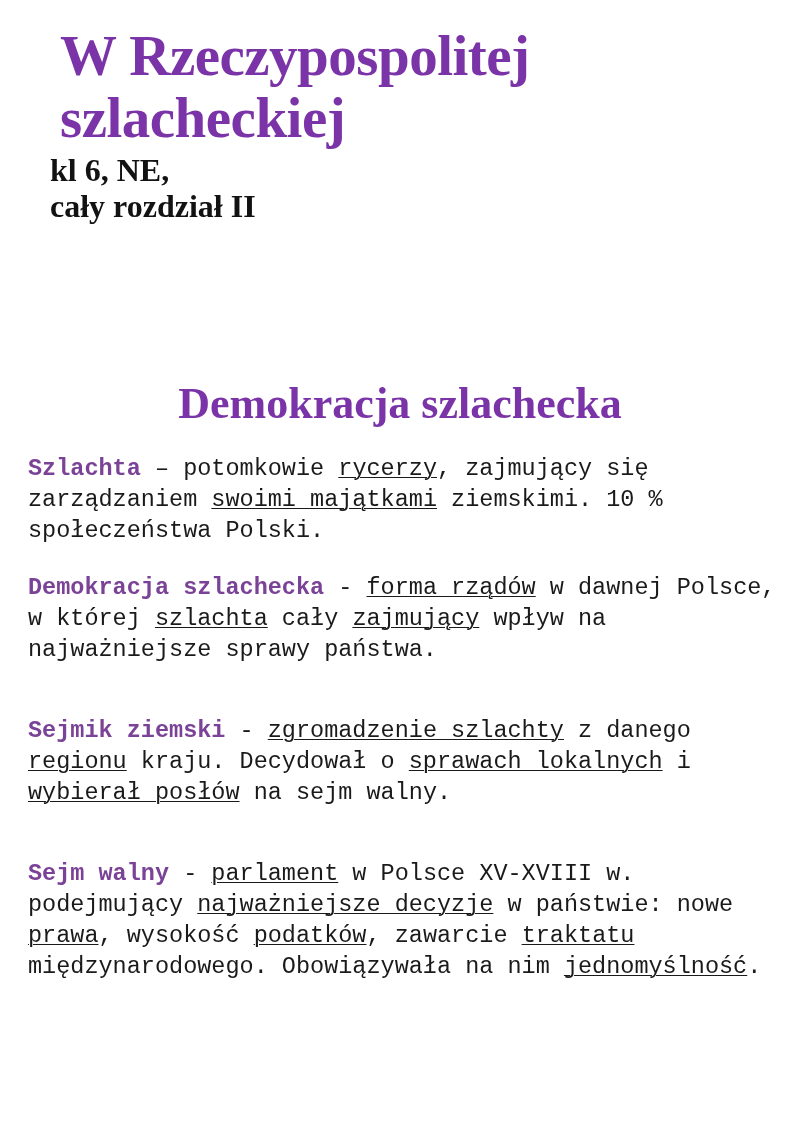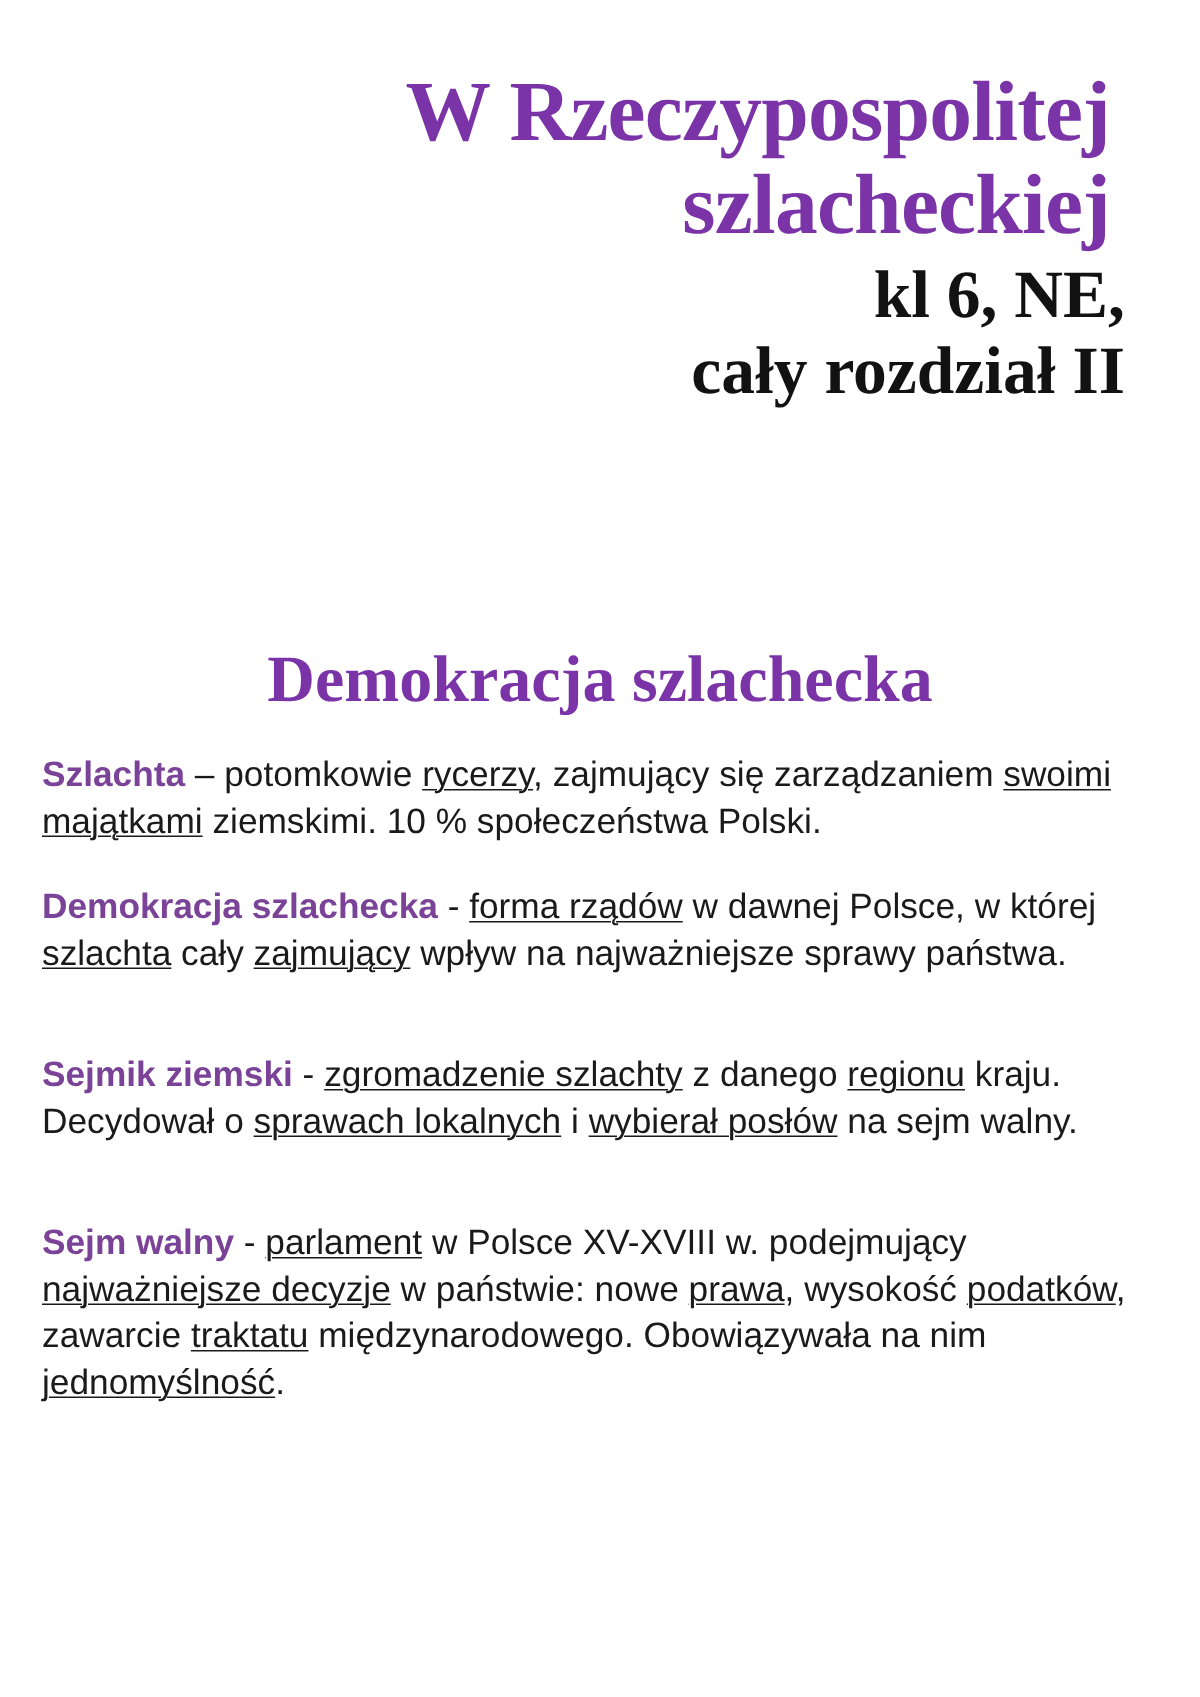--- a/index.html
+++ b/index.html
@@ -19,38 +19,37 @@
   .page {
     width: 800px;
     height: 1131px;
     box-sizing: border-box;
     position: relative;
     background: #ffffff;
   }
 
   
   .title-block {
-    text-align: right;
-    padding-top: 8px;
-    margin-top: 36px;
+    text-align: left;
+    padding-top: 25px;
   }
   .doc-title {
     font-family: "Liberation Serif", "DejaVu Serif", serif;
     font-weight: bold;
     font-size: 57px;
     line-height: 1.08;
     color: #7b34a8;
     letter-spacing: -0.5px;
     margin: 0 auto;
     max-width: 680px;
   }
   .doc-subtitle {
     font-family: "Liberation Serif", "DejaVu Serif", serif;
     font-weight: bold;
-    font-size: 45px;
+    font-size: 32px;
     line-height: 1.13;
     color: #121212;
     margin: 4px auto 0 auto;
     max-width: 700px;
   }
   .doc-subtitle .sub-line {
     display: block;
   }
 
   
@@ -63,21 +62,21 @@
     color: #7b34a8;
     margin: 0;
     padding-top: 156px;
   }
 
   
   .body-text {
     padding: 24px 22px 0 28px;
   }
   .para {
-    font-family: Liberation Sans, sans-serif;
+    font-family: Liberation Mono, monospace;
     font-size: 23.5px;
     line-height: 1.32;
     color: #1a1a1a;
     margin: 0 0 26px 0;
     text-align: left;
   }
   .para.gap-big {
     margin-top: 50px;
   }
   .lead {

